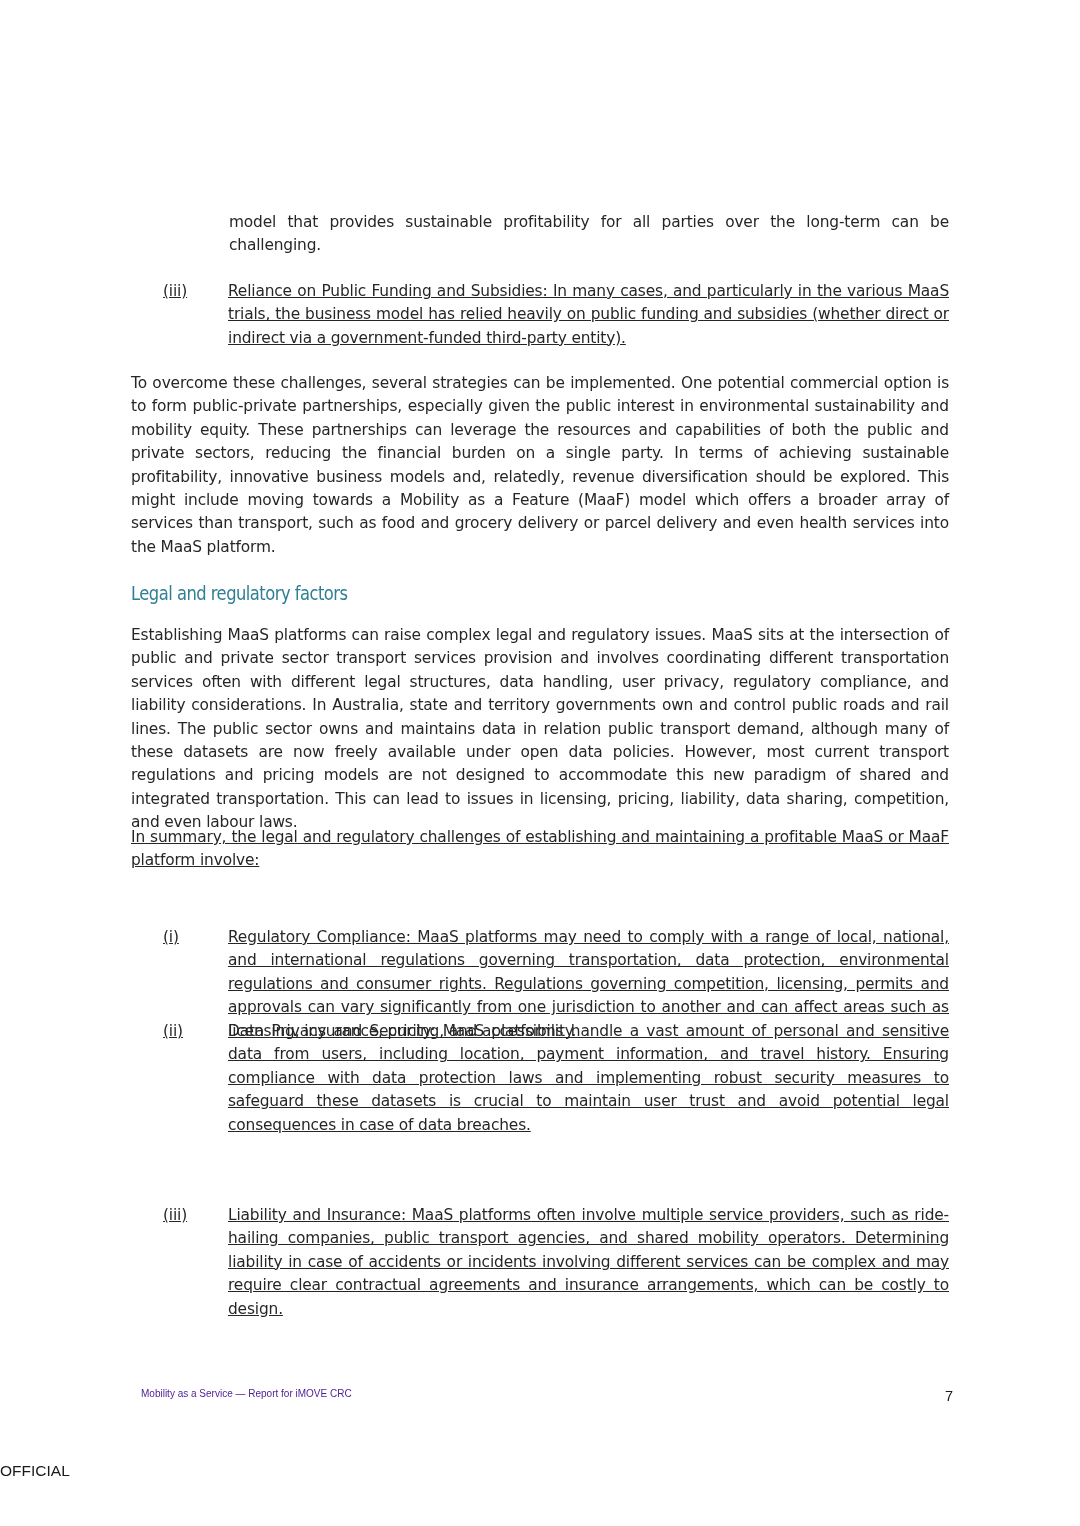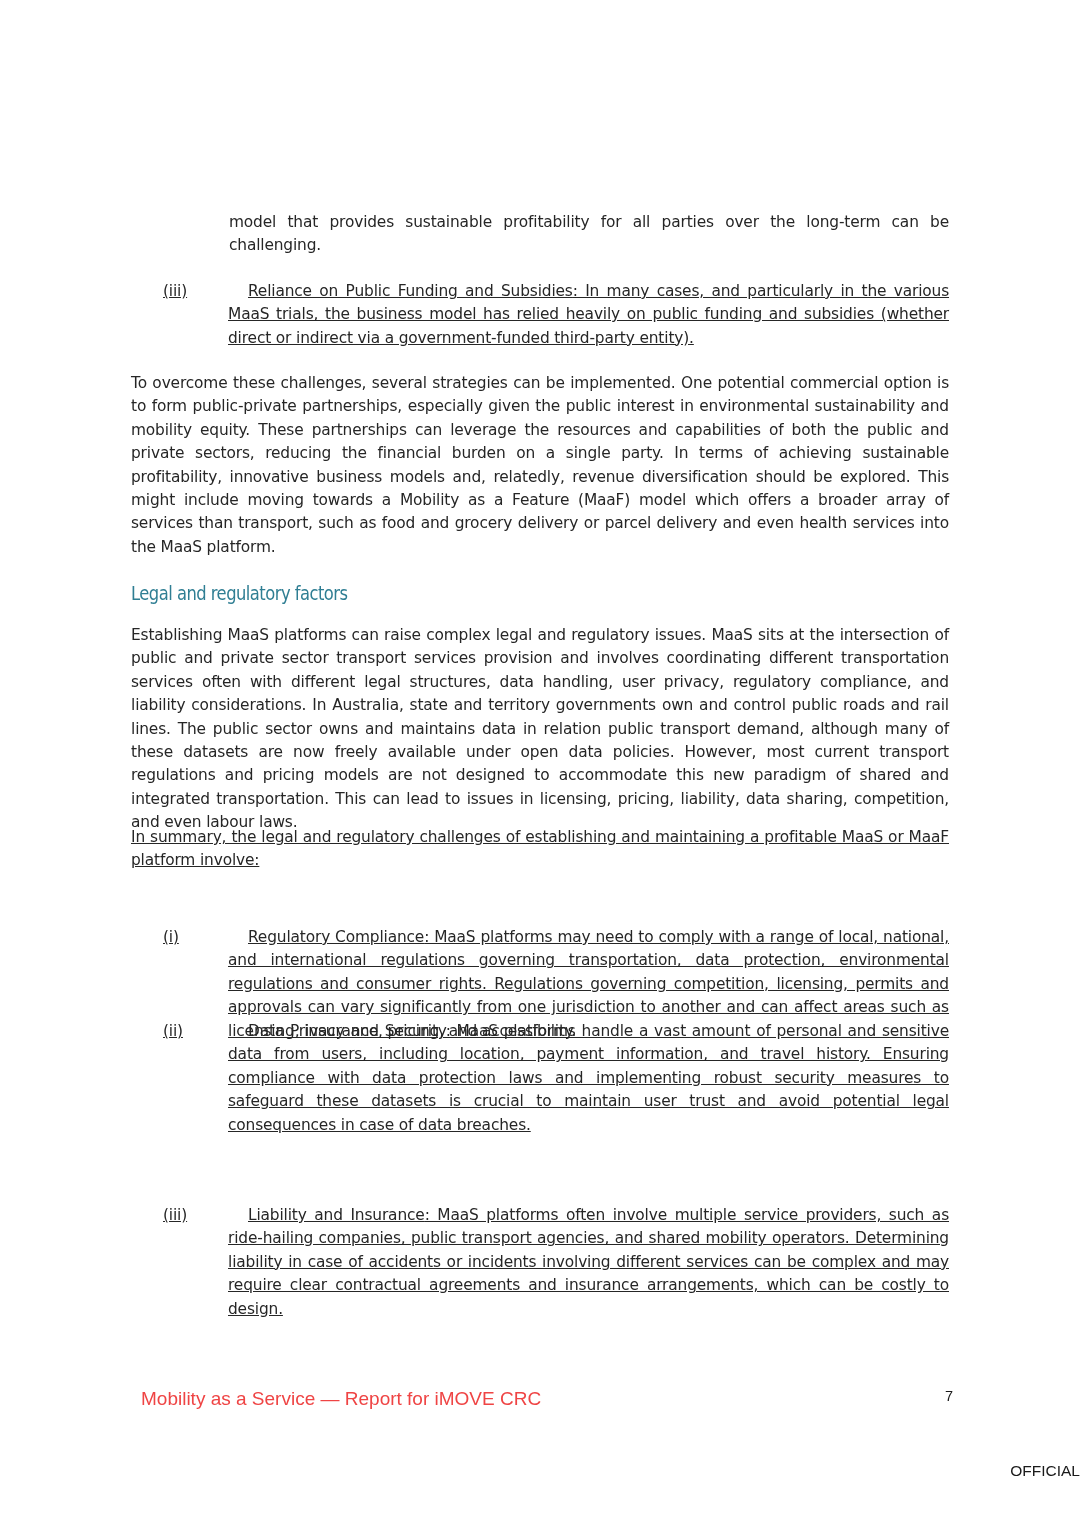--- a/index.html
+++ b/index.html
@@ -17,37 +17,37 @@
       position: absolute; left: 131px; width: 818px;
       font-size: 15.4px; line-height: 23.4px; letter-spacing: -0.15px; text-decoration: underline;
     }
     .item .num {
       position: absolute; left: 32px; top: 0;
       text-decoration: underline;
     }
     .item .content {
       margin-left: 97px; text-align: justify;
     }
-    .item .term { text-decoration: underline; margin-left: 20px; }
+    .item .term { text-decoration: underline; }
     .heading {
       position: absolute; left: 131px; top: 582px;
       font-family: "DejaVu Sans", sans-serif; font-size: 19px;
       color: #2f7e93; letter-spacing: -0.6px;
       transform: scaleX(0.86); transform-origin: left top;
     }
     .footer-left {
       position: absolute; left: 141px; top: 1388px;
-      font-family: "Liberation Sans", sans-serif; font-size: 19px; color: #ef4444;
+      font-family: "Liberation Sans", sans-serif; font-size: 10px; color: #4c1d95;
     }
     .footer-right {
       position: absolute; left: 945px; top: 1388px;
       font-family: "Liberation Sans", sans-serif; font-size: 14.5px; color: #1a1a1a;
     }
     .classification {
-      position: absolute; left: 0; width: 1080px; top: 1462px; text-align: right;
+      position: absolute; left: 0; width: 1080px; top: 1462px; text-align: left;
       font-family: "Liberation Sans", sans-serif; font-size: 15.5px; color: #1a1a1a;
     }
   </style>
 </head>
 <body>
 
 <div class="page">
 
   <p class="body-text" style="left:229px; width:720px; top:211px; margin:0;">model that provides sustainable profitability for all parties over the long-term can be challenging.</p>
 

